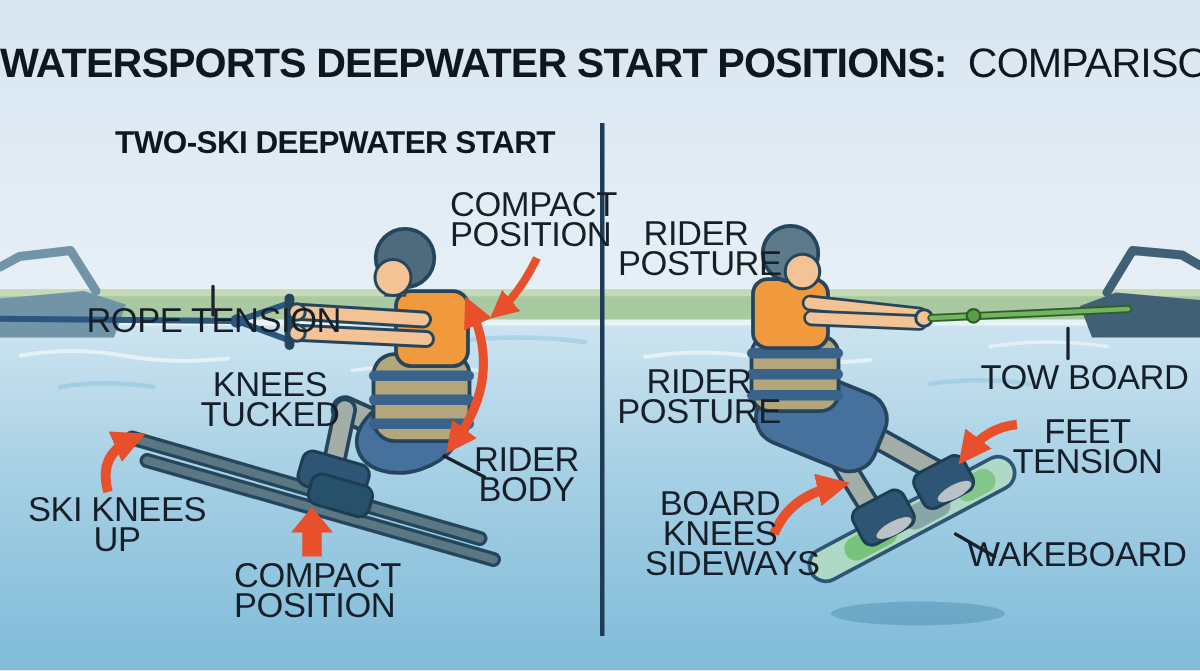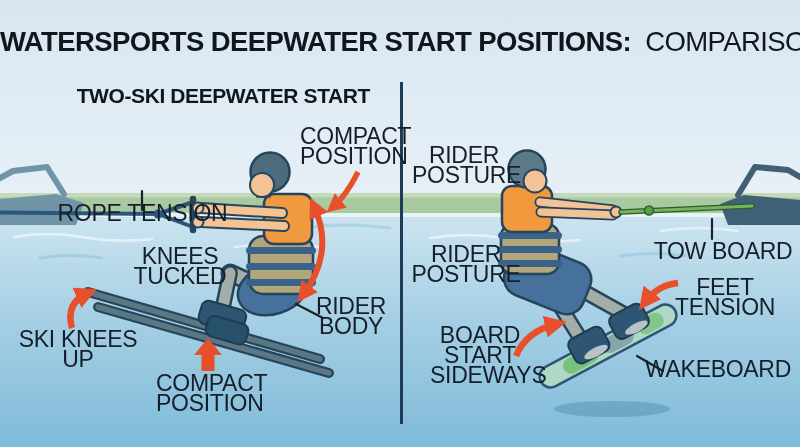--- a/index.html
+++ b/index.html
@@ -207,16 +207,16 @@
   <div class="label" style="left:300px;top:126px;width:104px;">COMPACT POSITION</div>
   <div class="label" style="left:128px;top:246px;width:104px;">KNEES TUCKED</div>
   <div class="label" style="left:303px;top:296px;width:96px;">RIDER BODY</div>
   <div class="label" style="left:0px;top:329px;width:156px;">SKI KNEES UP</div>
   <div class="label" style="left:156px;top:373px;width:104px;">COMPACT POSITION</div>
 
   <div class="label" style="left:412px;top:145px;width:104px;">RIDER POSTURE</div>
   <div class="label" style="left:410px;top:244px;width:112px;">RIDER POSTURE</div>
   <div class="label" style="left:650px;top:241px;width:146px;">TOW BOARD</div>
   <div class="label" style="left:666px;top:277px;width:118px;">FEET TENSION</div>
-  <div class="label" style="left:430px;top:325px;width:100px;">BOARD START SIDEWAYS</div>
+  <div class="label" style="left:430px;top:325px;width:100px;">BOARD KNEES SIDEWAYS</div>
   <div class="label" style="left:642px;top:359px;width:152px;">WAKEBOARD</div>
 
 </div>
 
 </body></html>

